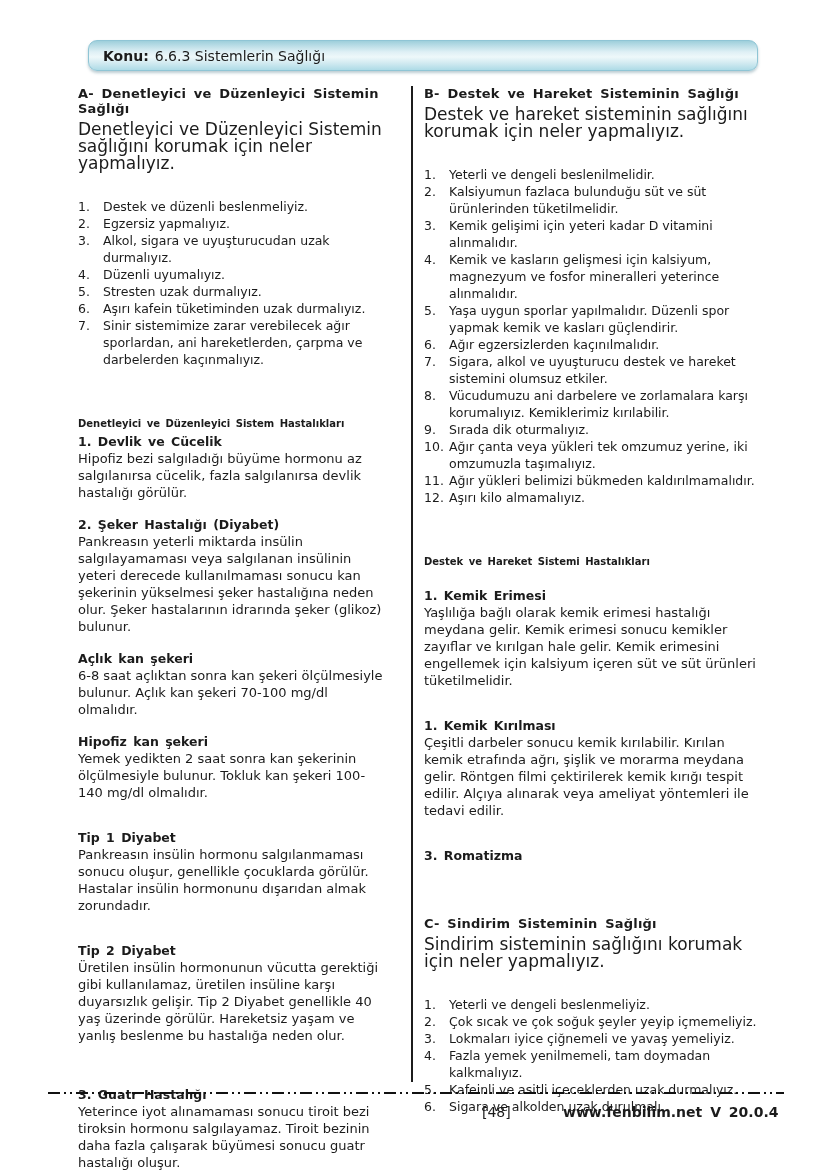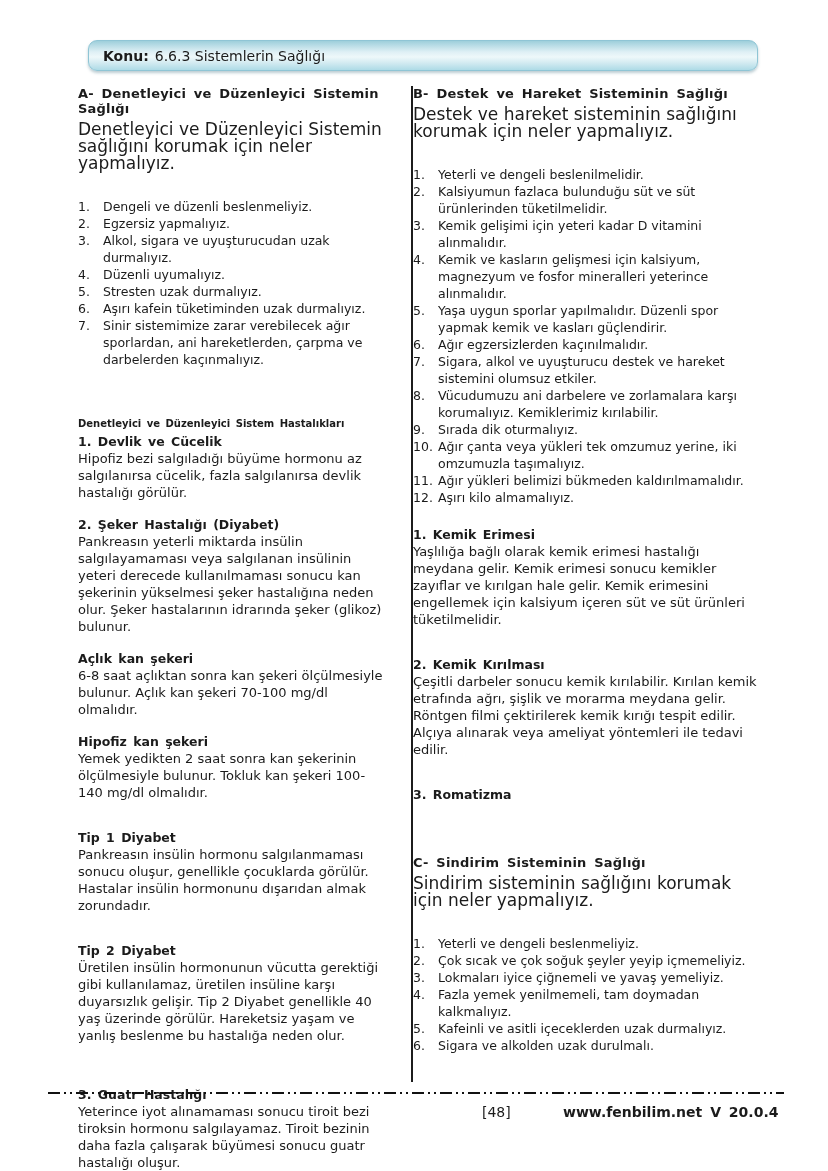--- a/index.html
+++ b/index.html
@@ -19,21 +19,21 @@
     font-size:14px;
   }
   .banner .lbl { font-weight:bold; margin-right:6px; }
   
   .columns {
     position:absolute; left:78px; top:86px; width:692px; height:996px;
     display:flex;
   }
   .col-left  { width:333px; padding-right:24px; }
   .divider   { width:2px; background:#1c1c1c; }
-  .col-right { width:349px; }
+  .col-right { width:349px; padding-left:11px; }
   
   .section-heading {
     font-size:13px; font-weight:bold; word-spacing:3px; letter-spacing:.2px;
     margin-bottom:5px;
   }
   .intro { font-size:17px; line-height:17px; }
   .list  { margin-top:26px; }
   .li    { display:flex; font-size:12.5px; line-height:17px; }
   .li .num { width:25px; flex:0 0 25px; }
   .li .txt { flex:1; }
@@ -77,21 +77,21 @@
   <div class="columns">
 
     <div class="col-left">
 
       <div class="section-heading">A- Denetleyici ve Düzenleyici Sistemin Sağlığı</div>
       <div class="intro">Denetleyici ve Düzenleyici Sistemin sağlığını korumak için neler yapmalıyız.</div>
 
       <div class="list">
         <div class="li">
             <span class="num">1.</span>
-            <span class="txt">Dengeli ve düzenli beslenmeliyiz.</span>
+            <span class="txt">Destek ve düzenli beslenmeliyiz.</span>
           </div>
         <div class="li">
             <span class="num">2.</span>
             <span class="txt">Egzersiz yapmalıyız.</span>
           </div>
         <div class="li">
             <span class="num">3.</span>
             <span class="txt">Alkol, sigara ve uyuşturucudan uzak durmalıyız.</span>
           </div>
         <div class="li">
@@ -195,27 +195,28 @@
         <div class="li">
             <span class="num">11.</span>
             <span class="txt">Ağır yükleri belimizi bükmeden kaldırılmamalıdır.</span>
           </div>
         <div class="li">
             <span class="num">12.</span>
             <span class="txt">Aşırı kilo almamalıyız.</span>
           </div>
       </div>
 
+      <div class="dis-heading">Destek ve Hareket Sistemi Hastalıkları</div>
 
       <div class="sub dis-first">
         <div class="sub-title">1. Kemik Erimesi</div>
         <div class="sub-body">Yaşlılığa bağlı olarak kemik erimesi hastalığı meydana gelir. Kemik erimesi sonucu kemikler zayıflar ve kırılgan hale gelir. Kemik erimesini engellemek için kalsiyum içeren süt ve süt ürünleri tüketilmelidir.</div>
       </div>
       <div class="sub gap-lg">
-        <div class="sub-title">2. Kemik Kırılması</div>
+        <div class="sub-title">1. Kemik Kırılması</div>
         <div class="sub-body">Çeşitli darbeler sonucu kemik kırılabilir. Kırılan kemik etrafında ağrı, şişlik ve morarma meydana gelir. Röntgen filmi çektirilerek kemik kırığı tespit edilir. Alçıya alınarak veya ameliyat yöntemleri ile tedavi edilir.</div>
       </div>
       <div class="sub gap-lg">
         <div class="sub-title">3. Romatizma</div>
       </div>
 
       <div class="sectionC-block">
         <div class="section-heading">C- Sindirim Sisteminin Sağlığı</div>
         <div class="intro">Sindirim sisteminin sağlığını korumak için neler yapmalıyız.</div>
         <div class="list">

